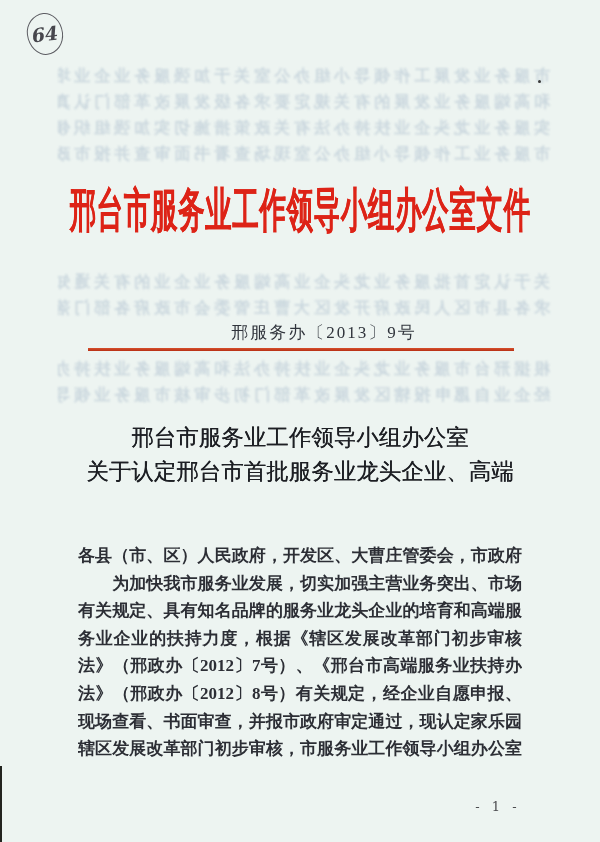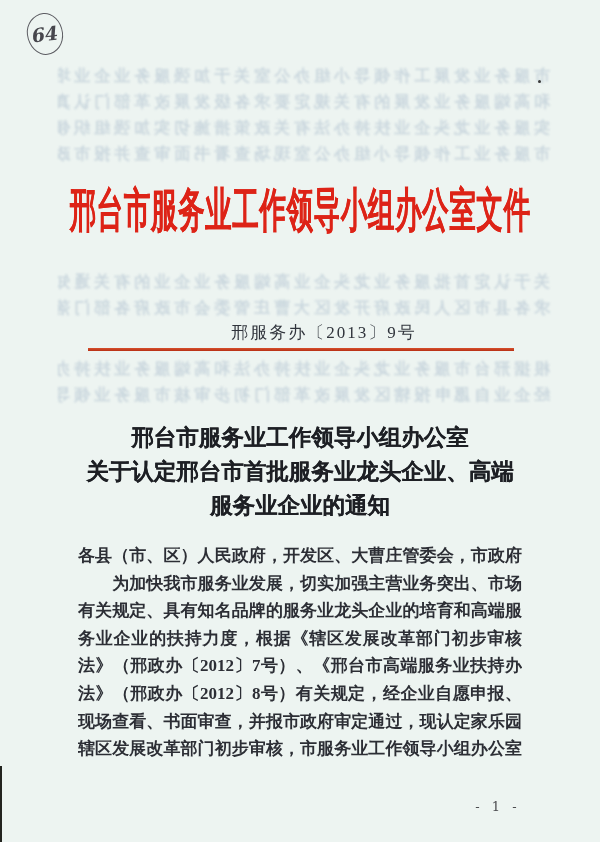--- a/index.html
+++ b/index.html
@@ -63,21 +63,21 @@
   }
   
   .red-rule{
     position:absolute;left:88px;top:348px;width:426px;height:2.5px;
     background:linear-gradient(#d6502c,#b72f14);
   }
   
   .doc-title{
     position:absolute;left:40px;top:421px;width:520px;
     text-align:center;
-    font-size:22.5px;font-weight:bold;color:#1d1f24;
+    font-size:22.5px;font-weight:normal;color:#1d1f24;
     line-height:34px;
     text-shadow:0.3px 0 0 #1d1f24;
   }
   
   .body-text{
     position:absolute;left:78px;top:542px;width:444px;
     font-size:17px;color:#2c2e35;
     line-height:27.6px;
   }
   .body-line{height:27.6px;overflow:hidden;}
@@ -129,21 +129,20 @@
   <div class="red-rule"></div>
 
   <div class="ghost-block ghost-c">
     <div class="ghost-line">根据邢台市服务业龙头企业扶持办法和高端服务业扶持办法</div>
     <div class="ghost-line">经企业自愿申报辖区发展改革部门初步审核市服务业领导小</div>
   </div>
 
   <div class="doc-title">
     <div>邢台市服务业工作领导小组办公室</div>
     <div>关于认定邢台市首批服务业龙头企业、高端</div>
-    <div>服务业企业的通知</div>
   </div>
 
   <div class="body-text">
     <div class="body-line jl">各县（市、区）人民政府，开发区、大曹庄管委会，市政府</div>
     <div class="body-line jl">　　为加快我市服务业发展，切实加强主营业务突出、市场</div>
     <div class="body-line jl">有关规定、具有知名品牌的服务业龙头企业的培育和高端服</div>
     <div class="body-line jl">务业企业的扶持力度，根据《辖区发展改革部门初步审核</div>
     <div class="body-line jl">法》（邢政办〔2012〕7号）、《邢台市高端服务业扶持办</div>
     <div class="body-line jl">法》（邢政办〔2012〕8号）有关规定，经企业自愿申报、</div>
     <div class="body-line jl">现场查看、书面审查，并报市政府审定通过，现认定家乐园</div>

